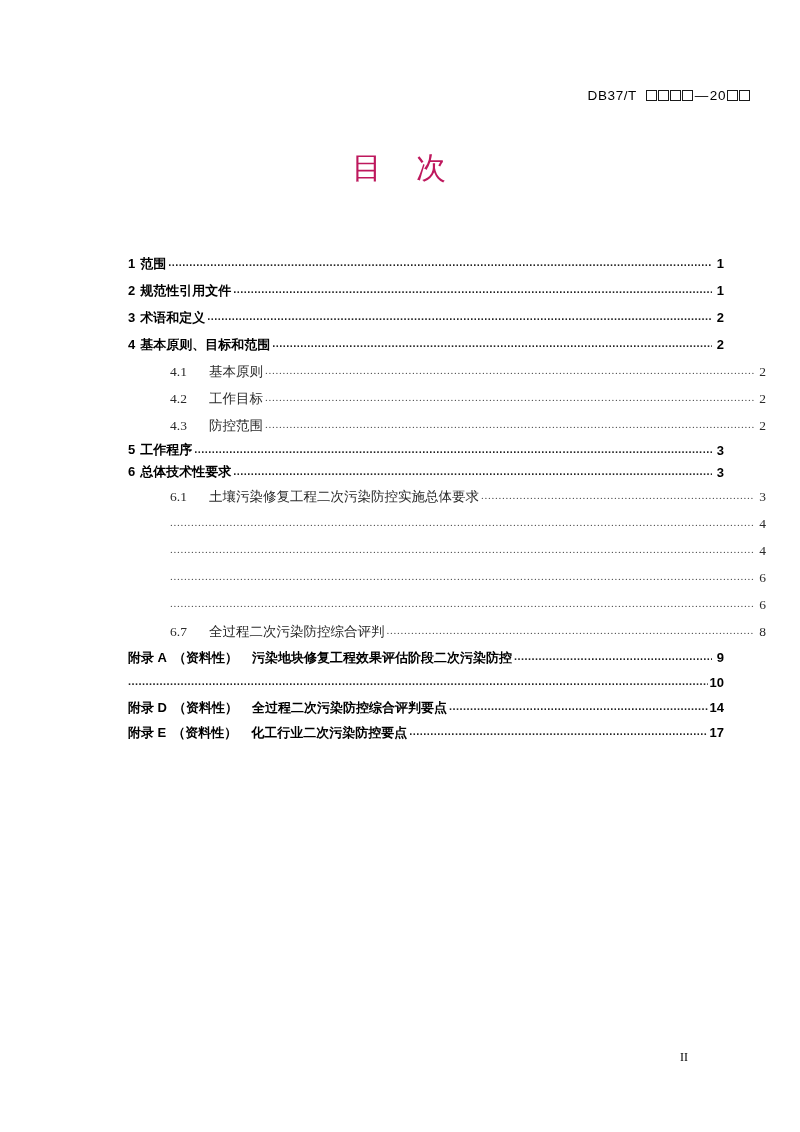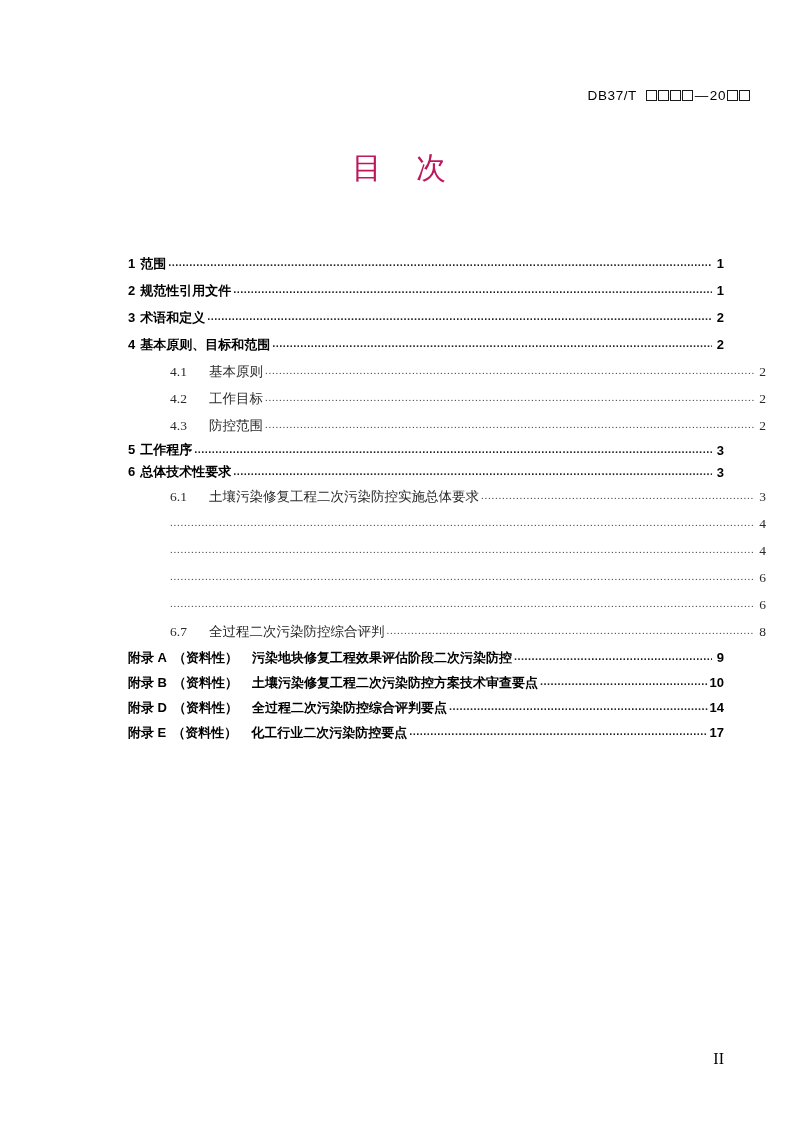--- a/index.html
+++ b/index.html
@@ -152,25 +152,25 @@
   .appx .ax-kind { margin-right: 14px; }
 
   .tight { height: 22px; }
 
   
   .doc-footer {
     position: absolute;
     left: 0;
     top: 1050px;
     width: 800px;
-    padding-right: 76px;
+    padding-right: 112px;
     box-sizing: border-box;
     text-align: right;
     font-family: "Liberation Serif", "DejaVu Serif", serif;
-    font-size: 16px;
+    font-size: 12px;
   }
 </style>
 </head>
 <body>
 
 <div class="page">
 
   <div class="doc-header">
     <span>DB37/T</span><span class="gap-sp">&nbsp;&nbsp;</span><span class="hdr-boxes"><span class="box-glyph"></span><span class="box-glyph"></span><span class="box-glyph"></span><span class="box-glyph"></span></span><span class="hdr-dash">—</span><span>20</span><span class="hdr-boxes"><span class="box-glyph"></span><span class="box-glyph"></span></span>
   </div>
@@ -268,21 +268,20 @@
       <span class="toc-page">8</span>
     </div>
 
     <div class="toc-row appx">
       <span class="toc-label"><span class="ax-num">附录 A</span><span class="ax-kind">（资料性）</span><span>污染地块修复工程效果评估阶段二次污染防控</span></span>
       <span class="toc-leader"></span>
       <span class="toc-page">9</span>
     </div>
 
     <div class="toc-row appx">
-      <span class="toc-label"><span class="ax-num">附录 B</span><span class="ax-kind">（资料性）</span><span>土壤污染修复工程二次污染防控方案技术审查要点</span></span>
       <span class="toc-leader"></span>
       <span class="toc-page">10</span>
     </div>
 
 
     <div class="toc-row appx">
       <span class="toc-label"><span class="ax-num">附录 D</span><span class="ax-kind">（资料性）</span><span>全过程二次污染防控综合评判要点</span></span>
       <span class="toc-leader"></span>
       <span class="toc-page">14</span>
     </div>

